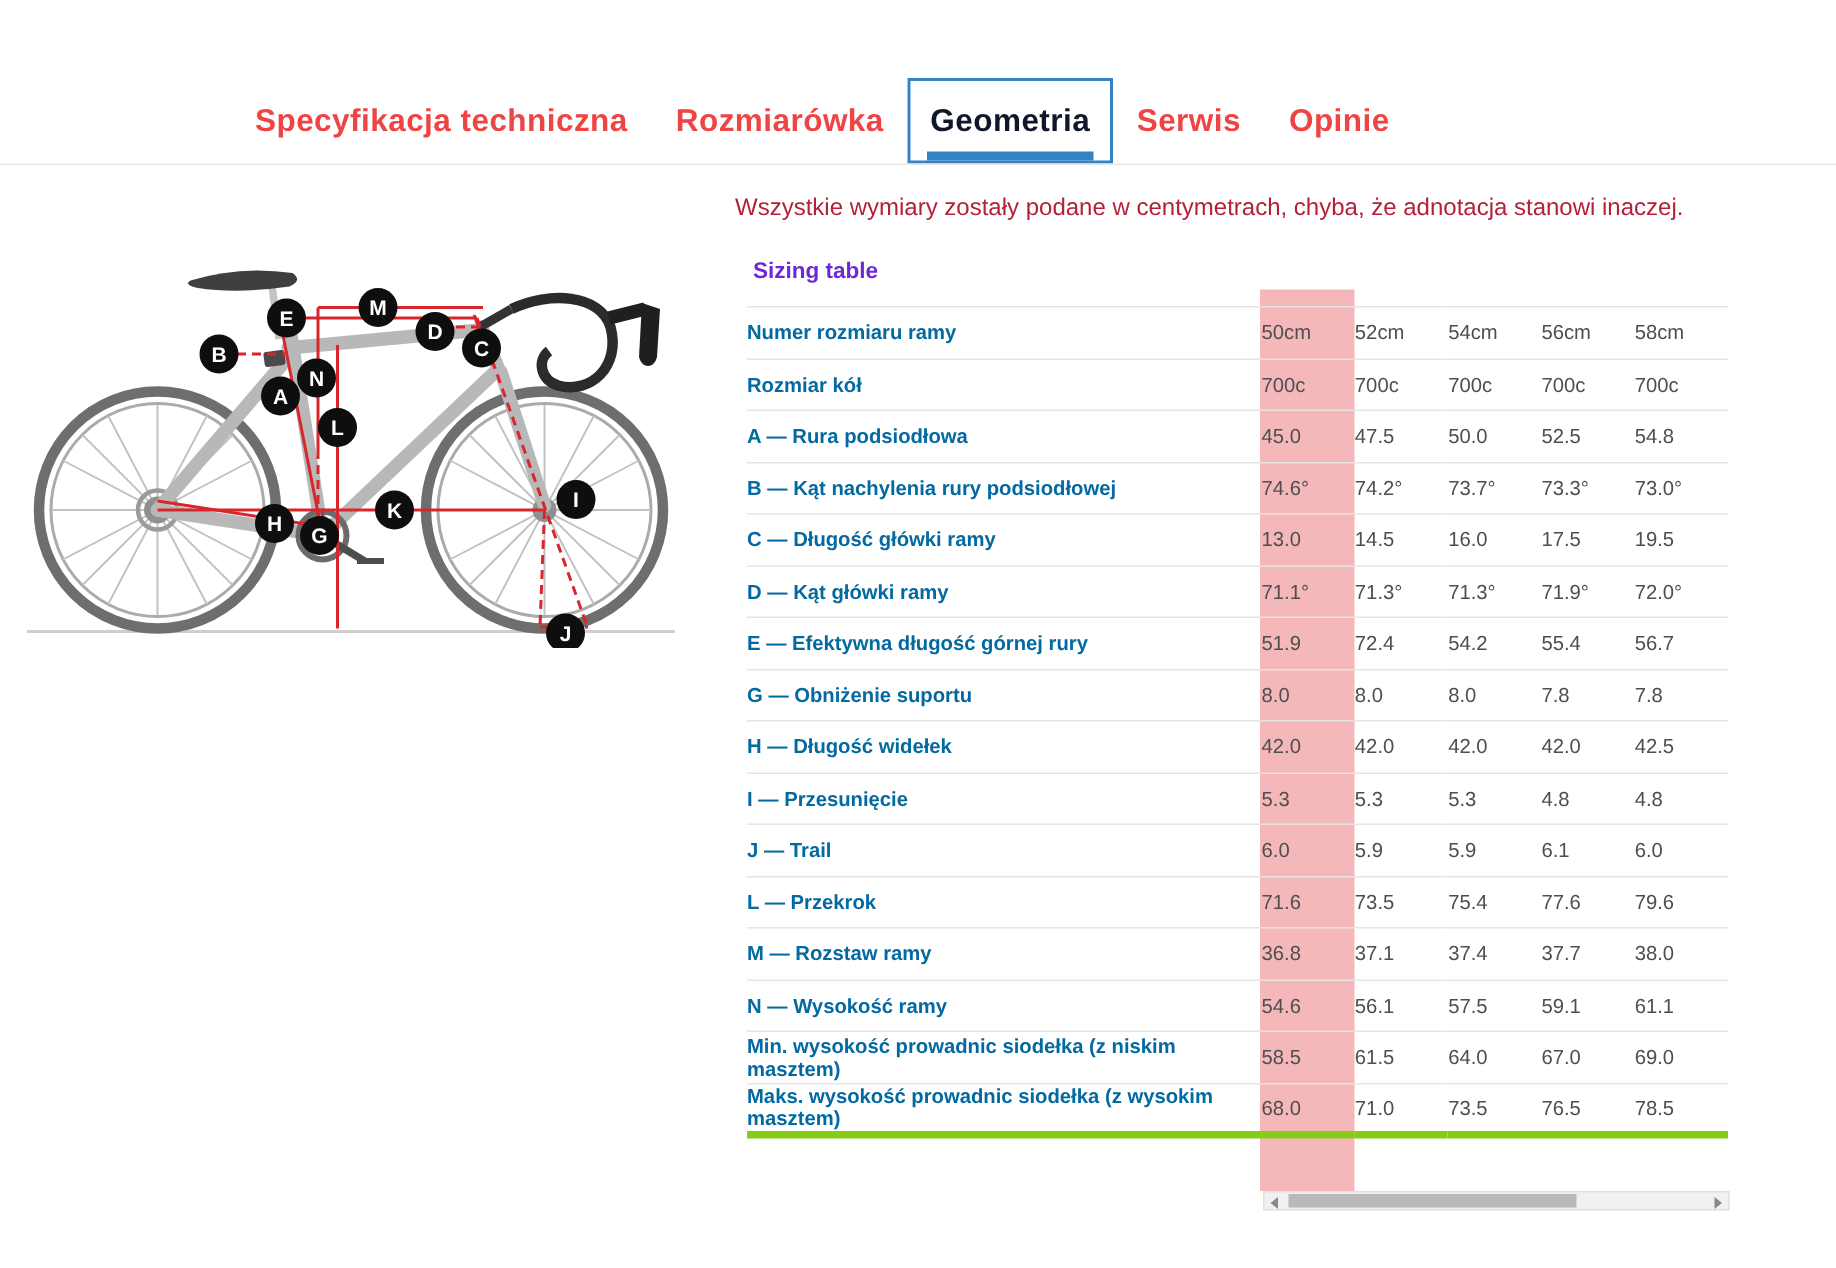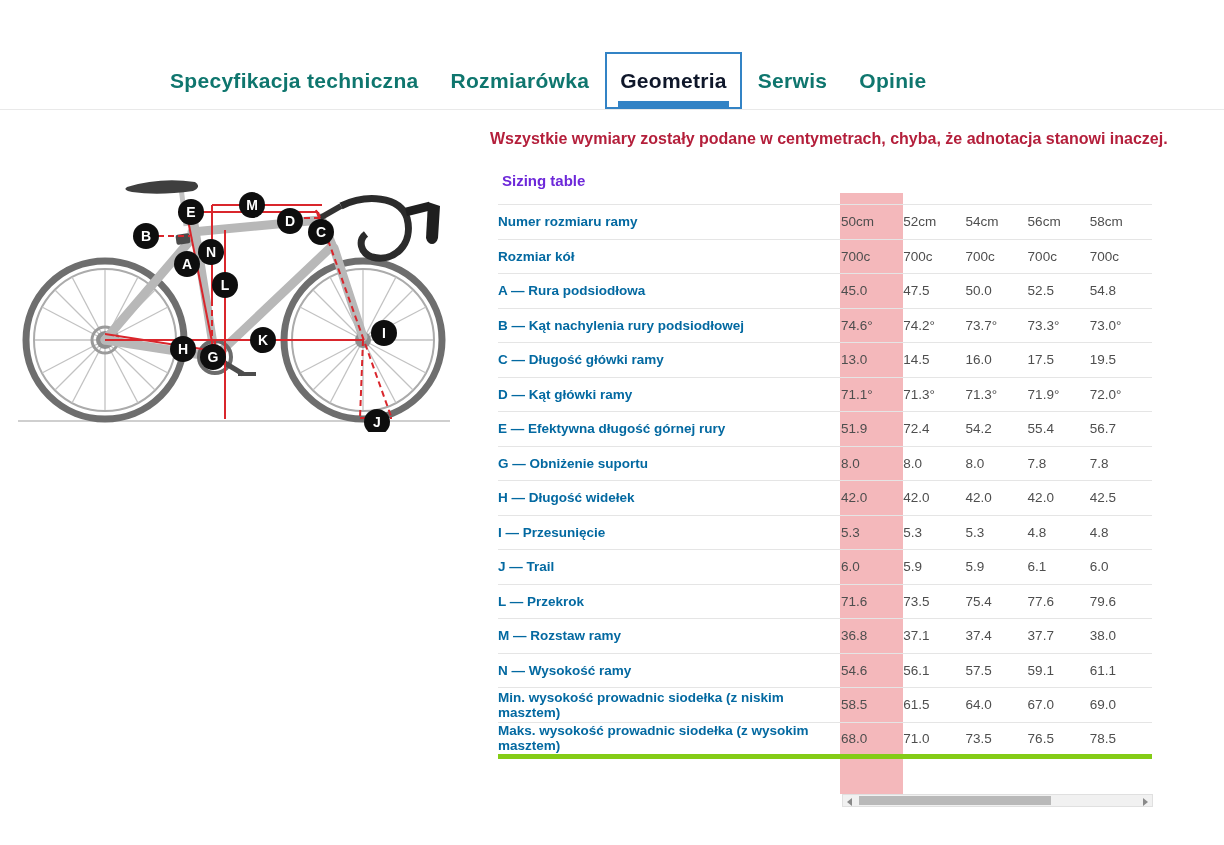--- a/index.html
+++ b/index.html
@@ -3,28 +3,28 @@
 <meta charset="utf-8">
 <style>
   html,body{margin:0;padding:0;background:#fff;}
   body{width:1224px;height:845px;overflow:hidden;position:relative;
        font-family:"Liberation Sans", sans-serif;}
   .page{position:absolute;inset:0;background:#fff;}
 
   
   .tabs{position:absolute;left:168px;top:52px;height:57px;display:flex;align-items:stretch;}
   .tab{display:flex;align-items:center;padding:0 16px;font-size:21px;font-weight:bold;
-       letter-spacing:.3px;color:#0f766e;cursor:pointer;white-space:nowrap;box-sizing:border-box;}
+       letter-spacing:.3px;color:#ef4444;cursor:pointer;white-space:nowrap;box-sizing:border-box;}
   .tab:first-child{padding-left:2px;}
   .tab.active{color:#0f172a;border:2px solid #3383c5;padding:0 13px;position:relative;background:#fff;}
   .tab.active::after{content:"";position:absolute;left:11px;right:11px;bottom:0;height:6px;background:#3383c5;}
   .tabs-underline{position:absolute;left:0;top:109px;width:1224px;height:1px;background:#e9e9e9;}
 
   
-  .note{position:absolute;left:490px;top:130px;font-size:16px;font-weight:bold;color:#b41f3b;}
+  .note{position:absolute;left:490px;top:130px;font-size:16px;font-weight:normal;color:#b41f3b;}
   .sizing-title{position:absolute;left:502px;top:172px;font-size:15px;font-weight:bold;color:#6d28d9;}
 
   
   .col-highlight{position:absolute;left:840px;top:193px;width:63px;height:601px;background:#f4b8bb;z-index:0;}
   table.geo{position:absolute;left:498px;top:204px;width:654px;border-collapse:collapse;
             table-layout:fixed;z-index:1;background:transparent;}
   table.geo tr{height:34.5px;}
   table.geo td{border-top:1px solid #e5e5e5;font-size:13.5px;vertical-align:middle;padding:0;}
   table.geo tr:last-child td{border-bottom:5px solid #84cc16;}
   td.lbl{width:342px;font-weight:bold;color:#0369a1;padding-left:5px;}

